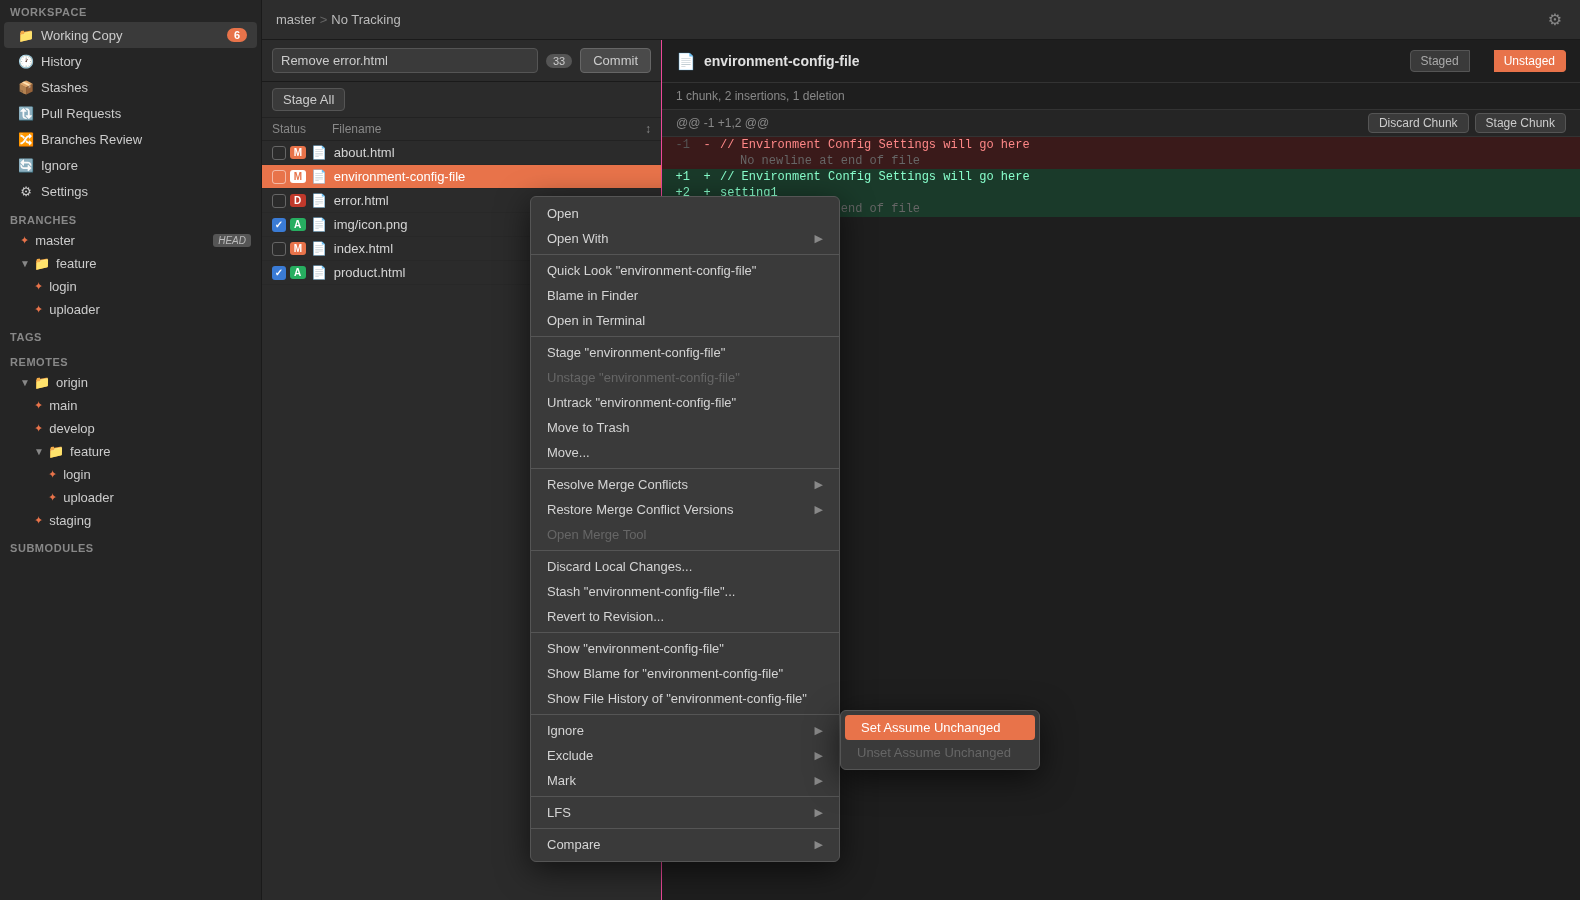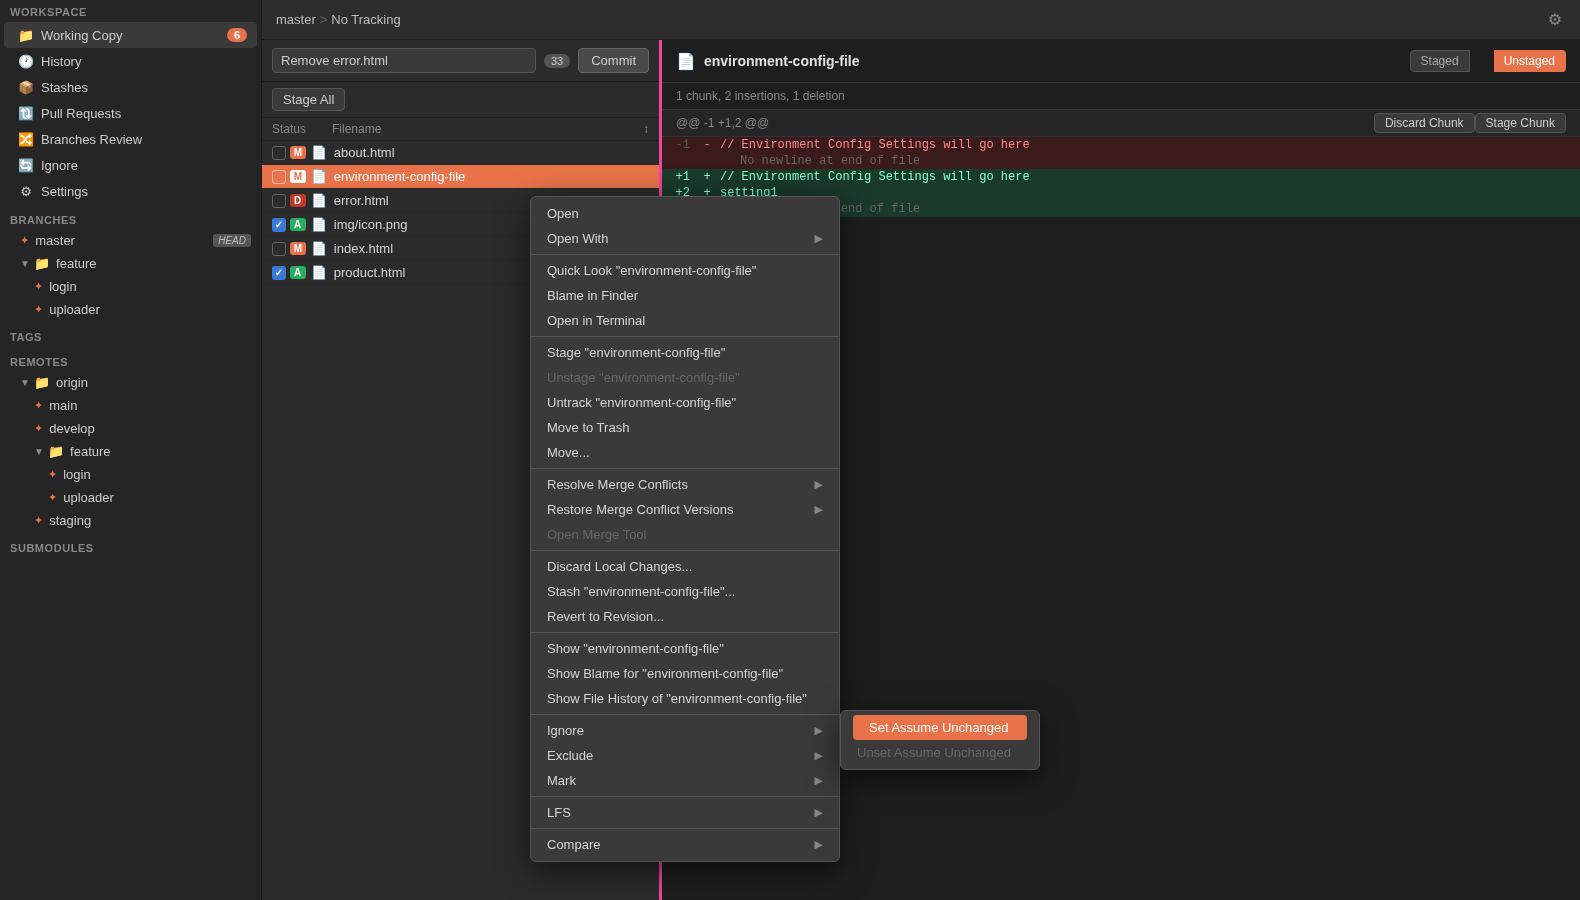--- a/index.html
+++ b/index.html
@@ -143,21 +143,21 @@
       color: #888;
       cursor: pointer;
       font-size: 16px;
       padding: 4px;
     }
 
     
     #file-panel {
       width: 400px;
       background: #2b2b2b;
-      border-right: 3px solid #ec4899;
+      border-right: 1px solid #ec4899;
       display: flex;
       flex-direction: column;
     }
 
     #commit-bar {
       display: flex;
       align-items: center;
       padding: 8px 10px;
       background: #2b2b2b;
       border-bottom: 1px solid #1a1a1a;
@@ -454,21 +454,21 @@
     .submenu-item {
       padding: 5px 16px;
       cursor: pointer;
       font-size: 13px;
       color: #d4d4d4;
     }
     .submenu-item.active {
       background: #e8734a;
       color: #fff;
       border-radius: 4px;
-      margin: 0 12px;
+      margin: 0 4px;
     }
     .submenu-item.disabled { color: #666; cursor: default; }
 
     .unchecked {
       width: 14px;
       height: 14px;
       background: #2b2b2b;
       border: 1px solid #666;
       border-radius: 3px;
       display: inline-flex;
@@ -669,21 +669,21 @@
         <span class="diff-file-icon">📄</span>
         <span class="diff-filename">environment-config-file</span>
         <div class="staged-toggle">
           <button class="toggle-btn">Staged</button>
           <button class="toggle-btn active">Unstaged</button>
         </div>
       </div>
       <div id="diff-meta">1 chunk, 2 insertions, 1 deletion</div>
       <div id="diff-hunk-header">
         <span>@@ -1 +1,2 @@</span>
-        <div style="display:flex;gap:0;">
+        <div style="display:flex;gap:6px;">
           <button class="discard-btn">Discard Chunk</button>
           <button class="stage-btn">Stage Chunk</button>
         </div>
       </div>
       <div class="diff-content">
 
         <div class="diff-line removed">
           <span class="diff-line-num">-1</span>
           <span class="diff-line-sign" style="color:#f88;">-</span>
           <span class="diff-line-code">// Environment Config Settings will go here</span>

